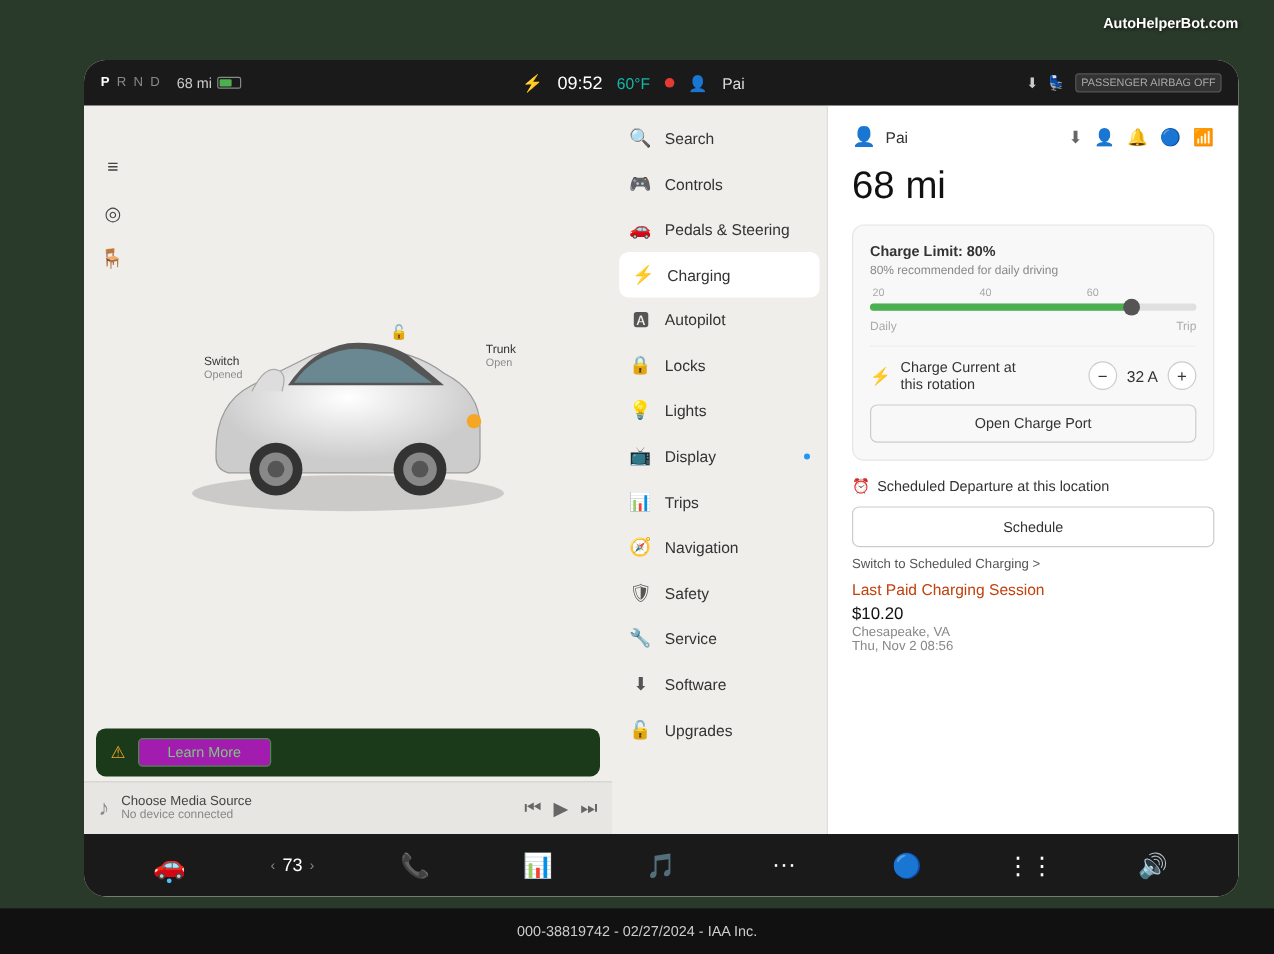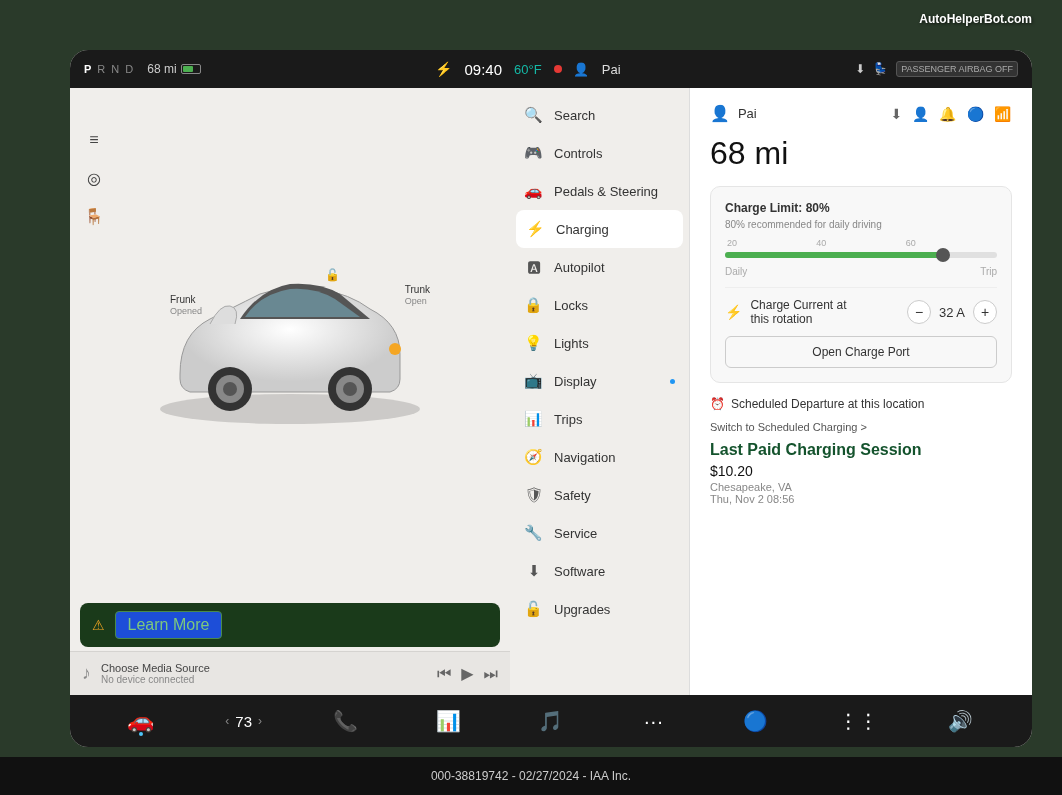--- a/index.html
+++ b/index.html
@@ -182,25 +182,25 @@
       align-items: center;
       gap: 10px;
       color: white;
       font-size: 11px;
     }
     .alert-icon { color: #f5a623; font-size: 14px; }
     .alert-text { flex: 1; }
     .alert-title { font-weight: 600; font-size: 11px; color: white; }
     .alert-subtitle { font-size: 10px; color: #aaa; }
     .learn-more {
-      background: #1d4ed8;
+      background: #a21caf;
       border: 1px solid #4a8a4a;
       color: #7dc87d;
-      font-size: 16px;
-      padding: 4px 12px;
+      font-size: 12px;
+      padding: 4px 24px;
       border-radius: 4px;
       white-space: nowrap;
     }
 
     
     .media-bar {
       height: 44px;
       background: #e8e6e3;
       border-top: 1px solid #d5d3d0;
       display: flex;
@@ -428,23 +428,23 @@
     .switch-link {
       font-size: 11px;
       color: #555;
       cursor: pointer;
     }
 
     .last-session {
       margin-top: 8px;
     }
     .last-session-title {
-      font-size: 16px;
-      font-weight: 700;
-      color: #14532d;
+      font-size: 13px;
+      font-weight: 400;
+      color: #c2410c;
       margin-bottom: 4px;
     }
     .last-session-amount {
       font-size: 14px;
       color: #111;
       font-weight: 500;
     }
     .last-session-details {
       font-size: 11px;
       color: #888;
@@ -464,21 +464,21 @@
       <span>R</span>
       <span>N</span>
       <span>D</span>
     </div>
     <div class="mileage">
       <span>68 mi</span>
       <span class="battery-icon"></span>
     </div>
     <div class="status-center">
       <span style="font-size:14px;">⚡</span>
-      <span class="time">09:40</span>
+      <span class="time">09:52</span>
       <span class="temp">60°F</span>
       <span class="red-dot"></span>
       <span>👤</span>
       <span>Pai</span>
     </div>
     <div class="status-right">
       <span>⬇</span>
       <span>💺</span>
       <span class="passenger-airbag">PASSENGER
 AIRBAG OFF</span>
@@ -491,21 +491,21 @@
       <div class="left-icons">
         <div class="left-icon">≡</div>
         <div class="left-icon">◎</div>
         <div class="left-icon" style="color:#e53935;">🪑</div>
       </div>
 
       <div class="car-area">
 
         <div class="car-image">
           <span class="car-label frunk-label">
-            <span>Frunk</span><br>
+            <span>Switch</span><br>
             <span style="color:#888; font-size:9px;">Opened</span>
           </span>
           <span class="car-label trunk-label">
             <span>Trunk</span><br>
             <span style="color:#888; font-size:9px;">Open</span>
           </span>
           
           <svg viewBox="0 0 320 200" width="320" height="200">
 
             <defs>
@@ -669,20 +669,21 @@
         </div>
 
         <button class="open-charge-btn">Open Charge Port</button>
       </div>
 
       <div class="scheduled-section">
         <div class="scheduled-title">
           <span>⏰</span>
           <span>Scheduled Departure at this location</span>
         </div>
+        <button class="schedule-btn">Schedule</button>
         <div class="switch-link">Switch to Scheduled Charging &gt;</div>
       </div>
 
       <div class="last-session">
         <div class="last-session-title">Last Paid Charging Session</div>
         <div class="last-session-amount">$10.20</div>
         <div class="last-session-details">
           <span>Chesapeake, VA</span><br>
           <span>Thu, Nov 2 08:56</span>
         </div>

